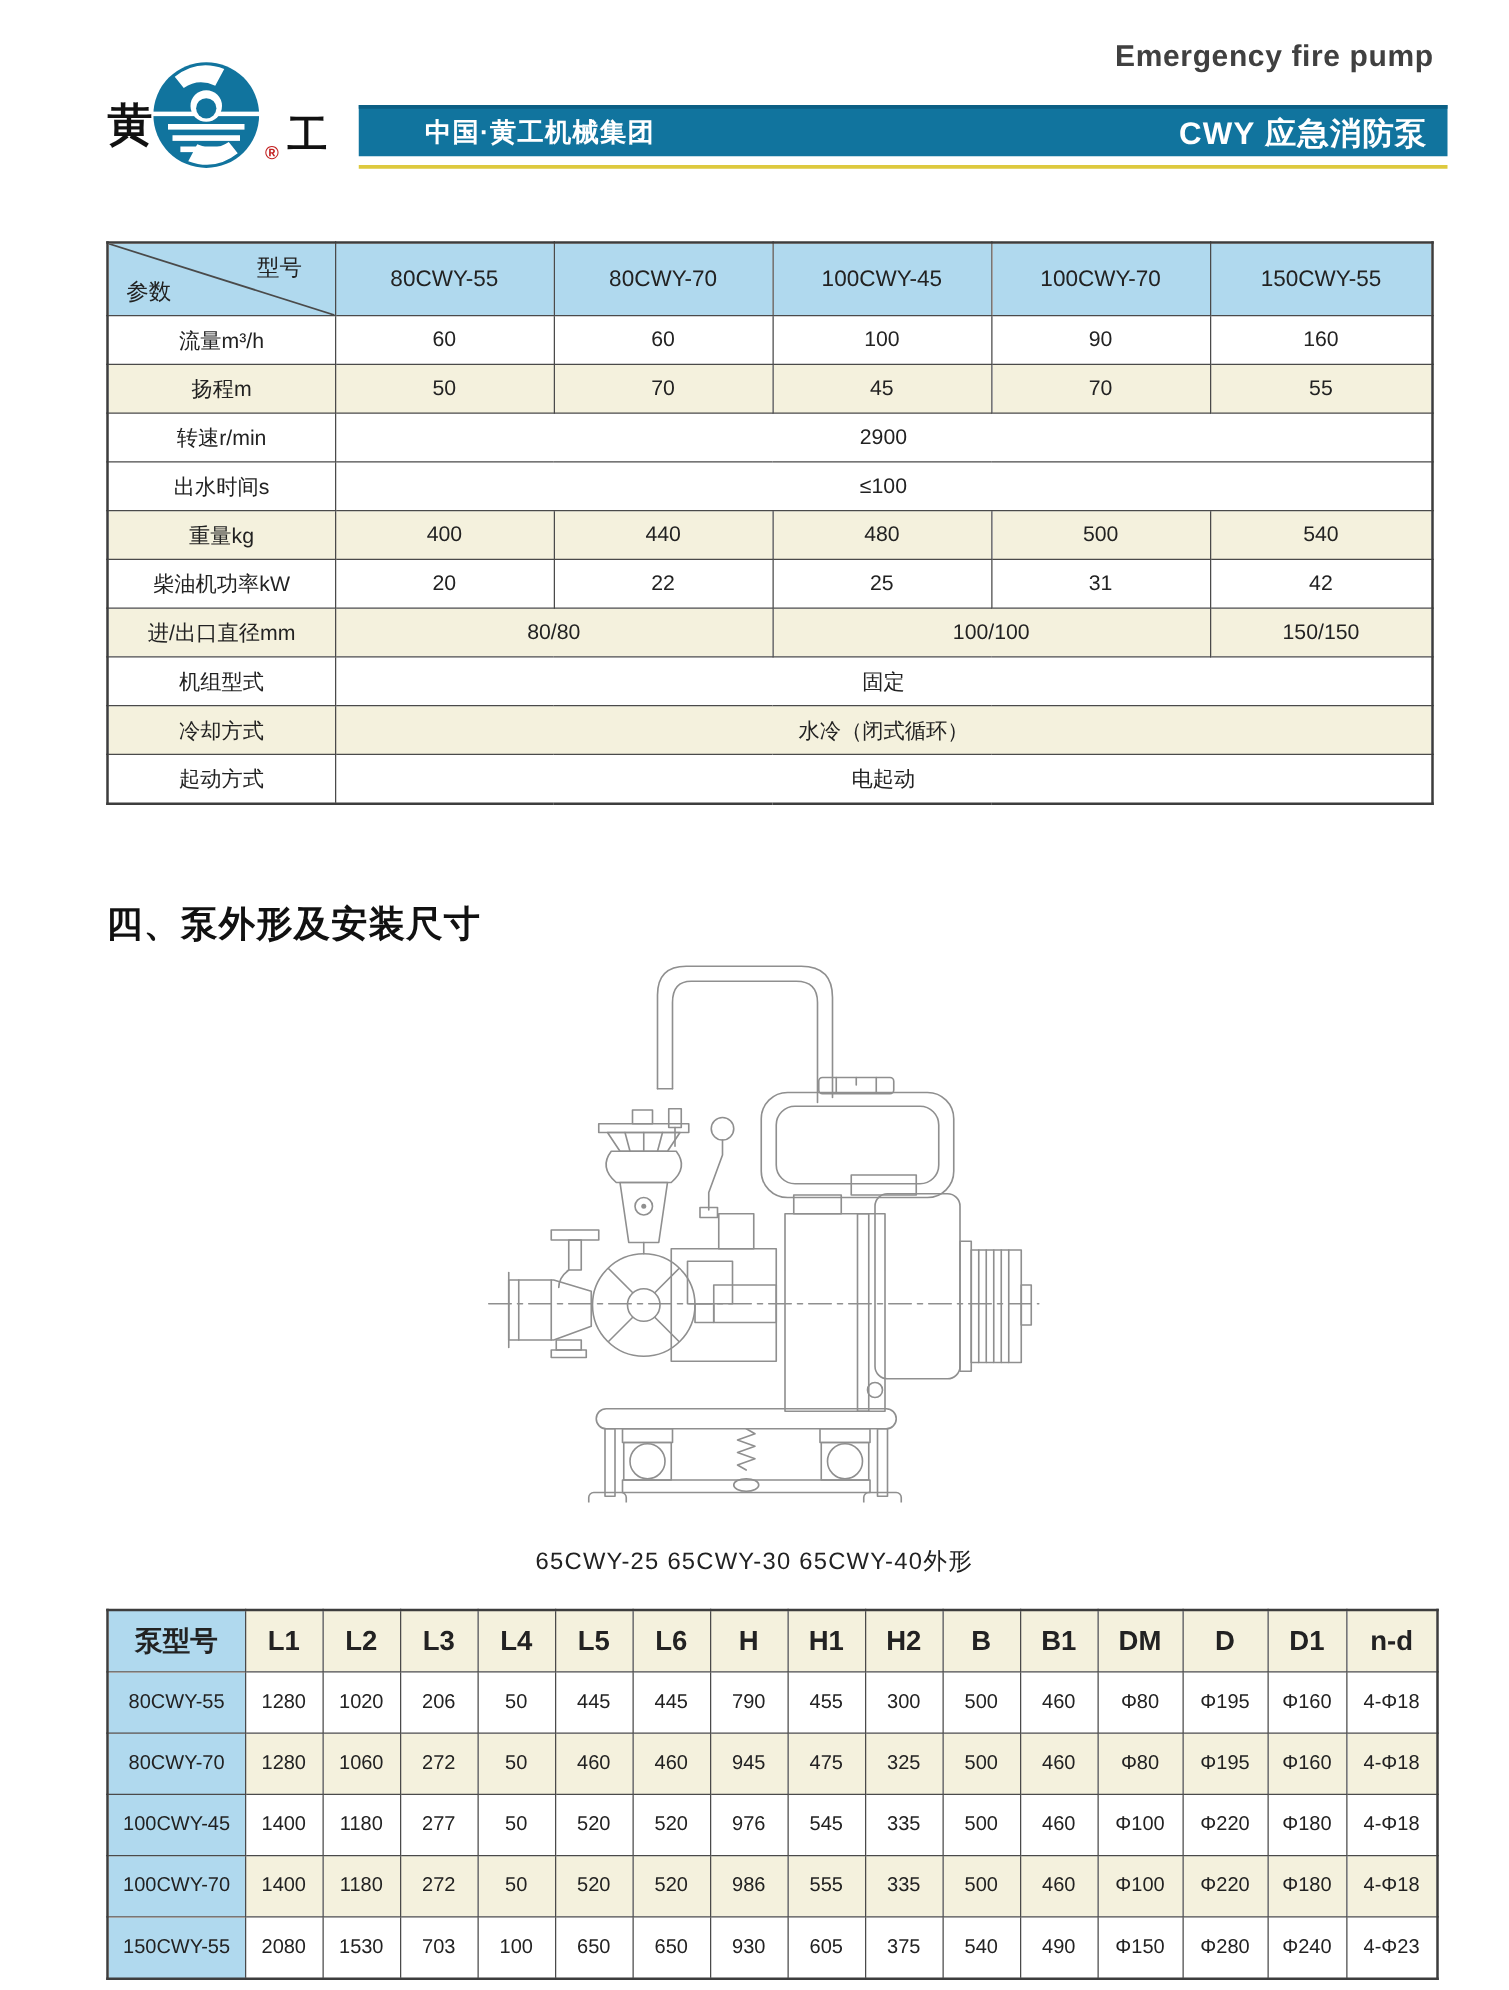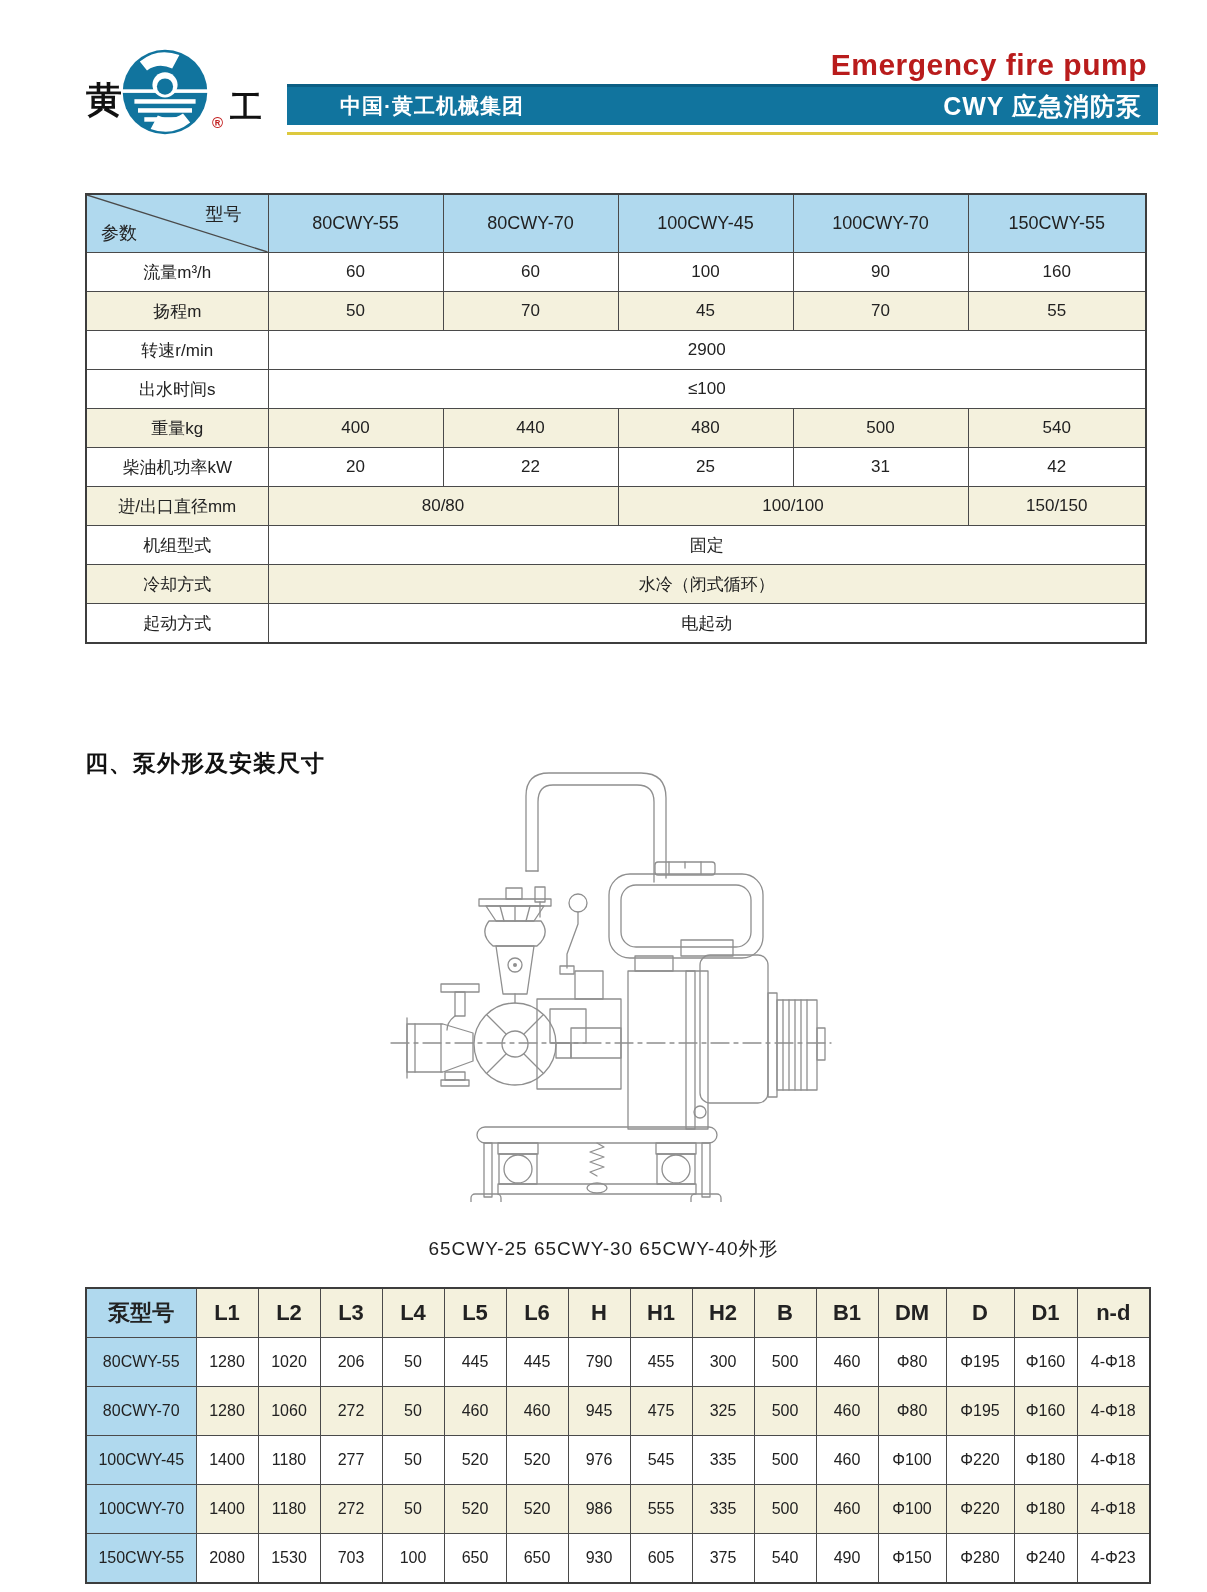--- a/index.html
+++ b/index.html
@@ -13,21 +13,21 @@
   html,body{margin:0;padding:0;background:#fff;}
   .page{
     position:relative;width:1207px;height:1592px;background:#fff;
     font-family:"Liberation Sans",sans-serif;color:var(--ink);overflow:hidden;
   }
   
   .logo-char-left{position:absolute;left:86px;top:76px;font-size:36px;font-weight:bold;color:#111;}
   .logo-char-right{position:absolute;left:230px;top:86px;font-size:32px;font-weight:bold;color:#111;}
   .logo-icon{position:absolute;left:120px;top:46px;}
   .reg-mark{position:absolute;left:212px;top:114px;font-size:15px;font-weight:bold;color:#c32222;}
-  .title-en{position:absolute;right:60px;top:48px;font-size:30px;font-weight:bold;color:#b91c1c;letter-spacing:0.5px;}
+  .title-en{position:absolute;right:60px;top:32px;font-size:24px;font-weight:bold;color:#404040;letter-spacing:0.5px;}
   .blue-bar{
     position:absolute;left:287px;top:84px;width:871px;height:41px;
     background:var(--blue);border-top:3px solid #0b5f84;box-sizing:border-box;
     display:flex;align-items:center;justify-content:space-between;
   }
   .company-name{color:#fff;font-size:21px;font-weight:bold;padding-left:14px;letter-spacing:1px;margin-left:39px;}
   .product-title{color:#fff;font-size:25px;font-weight:bold;padding-right:16px;letter-spacing:1px;}
   .gold-line{position:absolute;left:287px;top:132px;width:871px;height:3px;background:var(--gold);}
   
   table{border-collapse:collapse;table-layout:fixed;}
@@ -37,21 +37,21 @@
   .row-c{background:var(--cream);}
   
   .spec{position:absolute;left:85px;top:193px;width:1060px;border:2px solid #3d3d3d;}
   .spec thead th{background:var(--thblue);height:57px;font-size:18px;}
   .spec tbody td{height:38px;font-size:17px;}
   .corner{position:relative;}
   .corner svg{position:absolute;left:0;top:0;width:100%;height:100%;}
   .corner .tr{position:absolute;top:7px;right:26px;font-size:18px;}
   .corner .bl{position:absolute;bottom:7px;left:14px;font-size:18px;}
   
-  .section-title{position:absolute;left:85px;top:748px;font-size:23px;font-weight:bold;color:#111;margin:0;letter-spacing:1px;}
+  .section-title{position:absolute;left:85px;top:720px;font-size:29px;font-weight:bold;color:#111;margin:0;letter-spacing:1px;}
   .figure{position:absolute;left:385px;top:742px;width:450px;height:460px;}
   .figure-caption{position:absolute;left:0;top:1212px;width:1207px;text-align:center;font-size:19px;color:#222;letter-spacing:1px;margin-top:24px;}
   
   .dim{position:absolute;left:85px;top:1287px;width:1061px;border:2px solid #3d3d3d;}
   .dim th{height:48px;font-size:22px;background:var(--cream);font-weight:bold;}
   .dim thead th:first-child{background:var(--thblue);}
   .dim td{height:48px;font-size:16px;}
   .dim td:first-child{background:var(--thblue);font-size:16px;}
 </style>
 </head>

